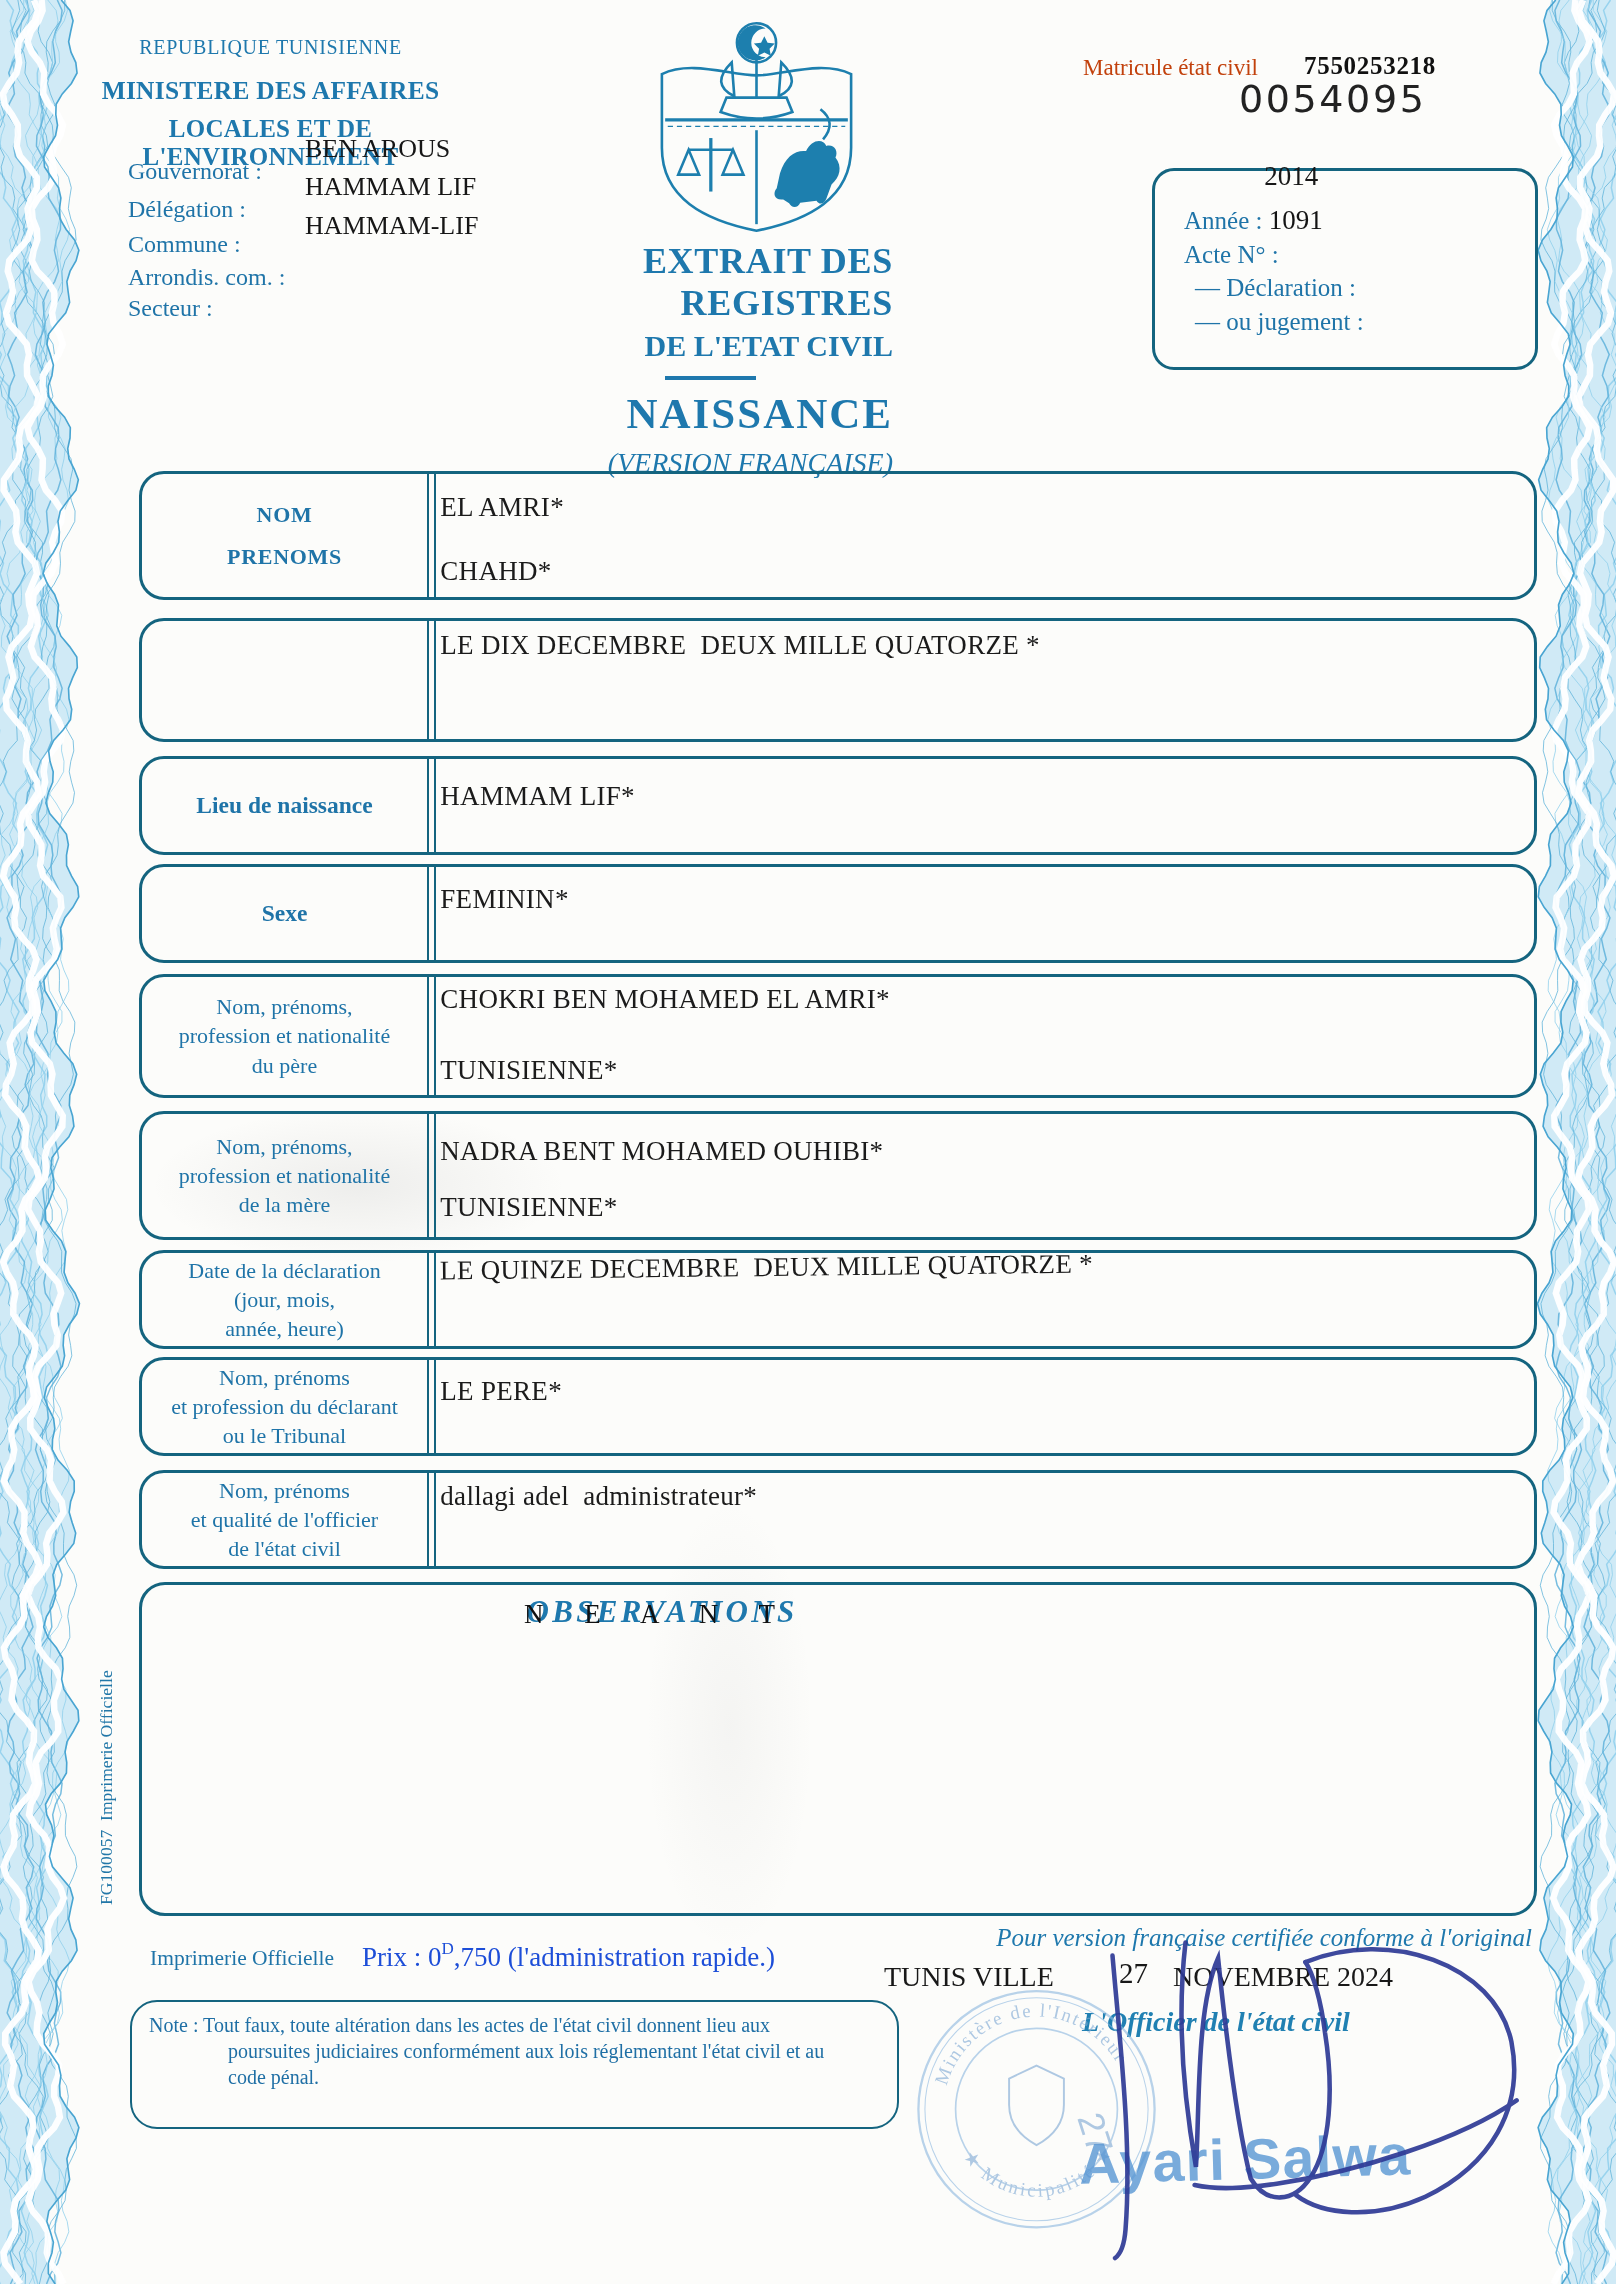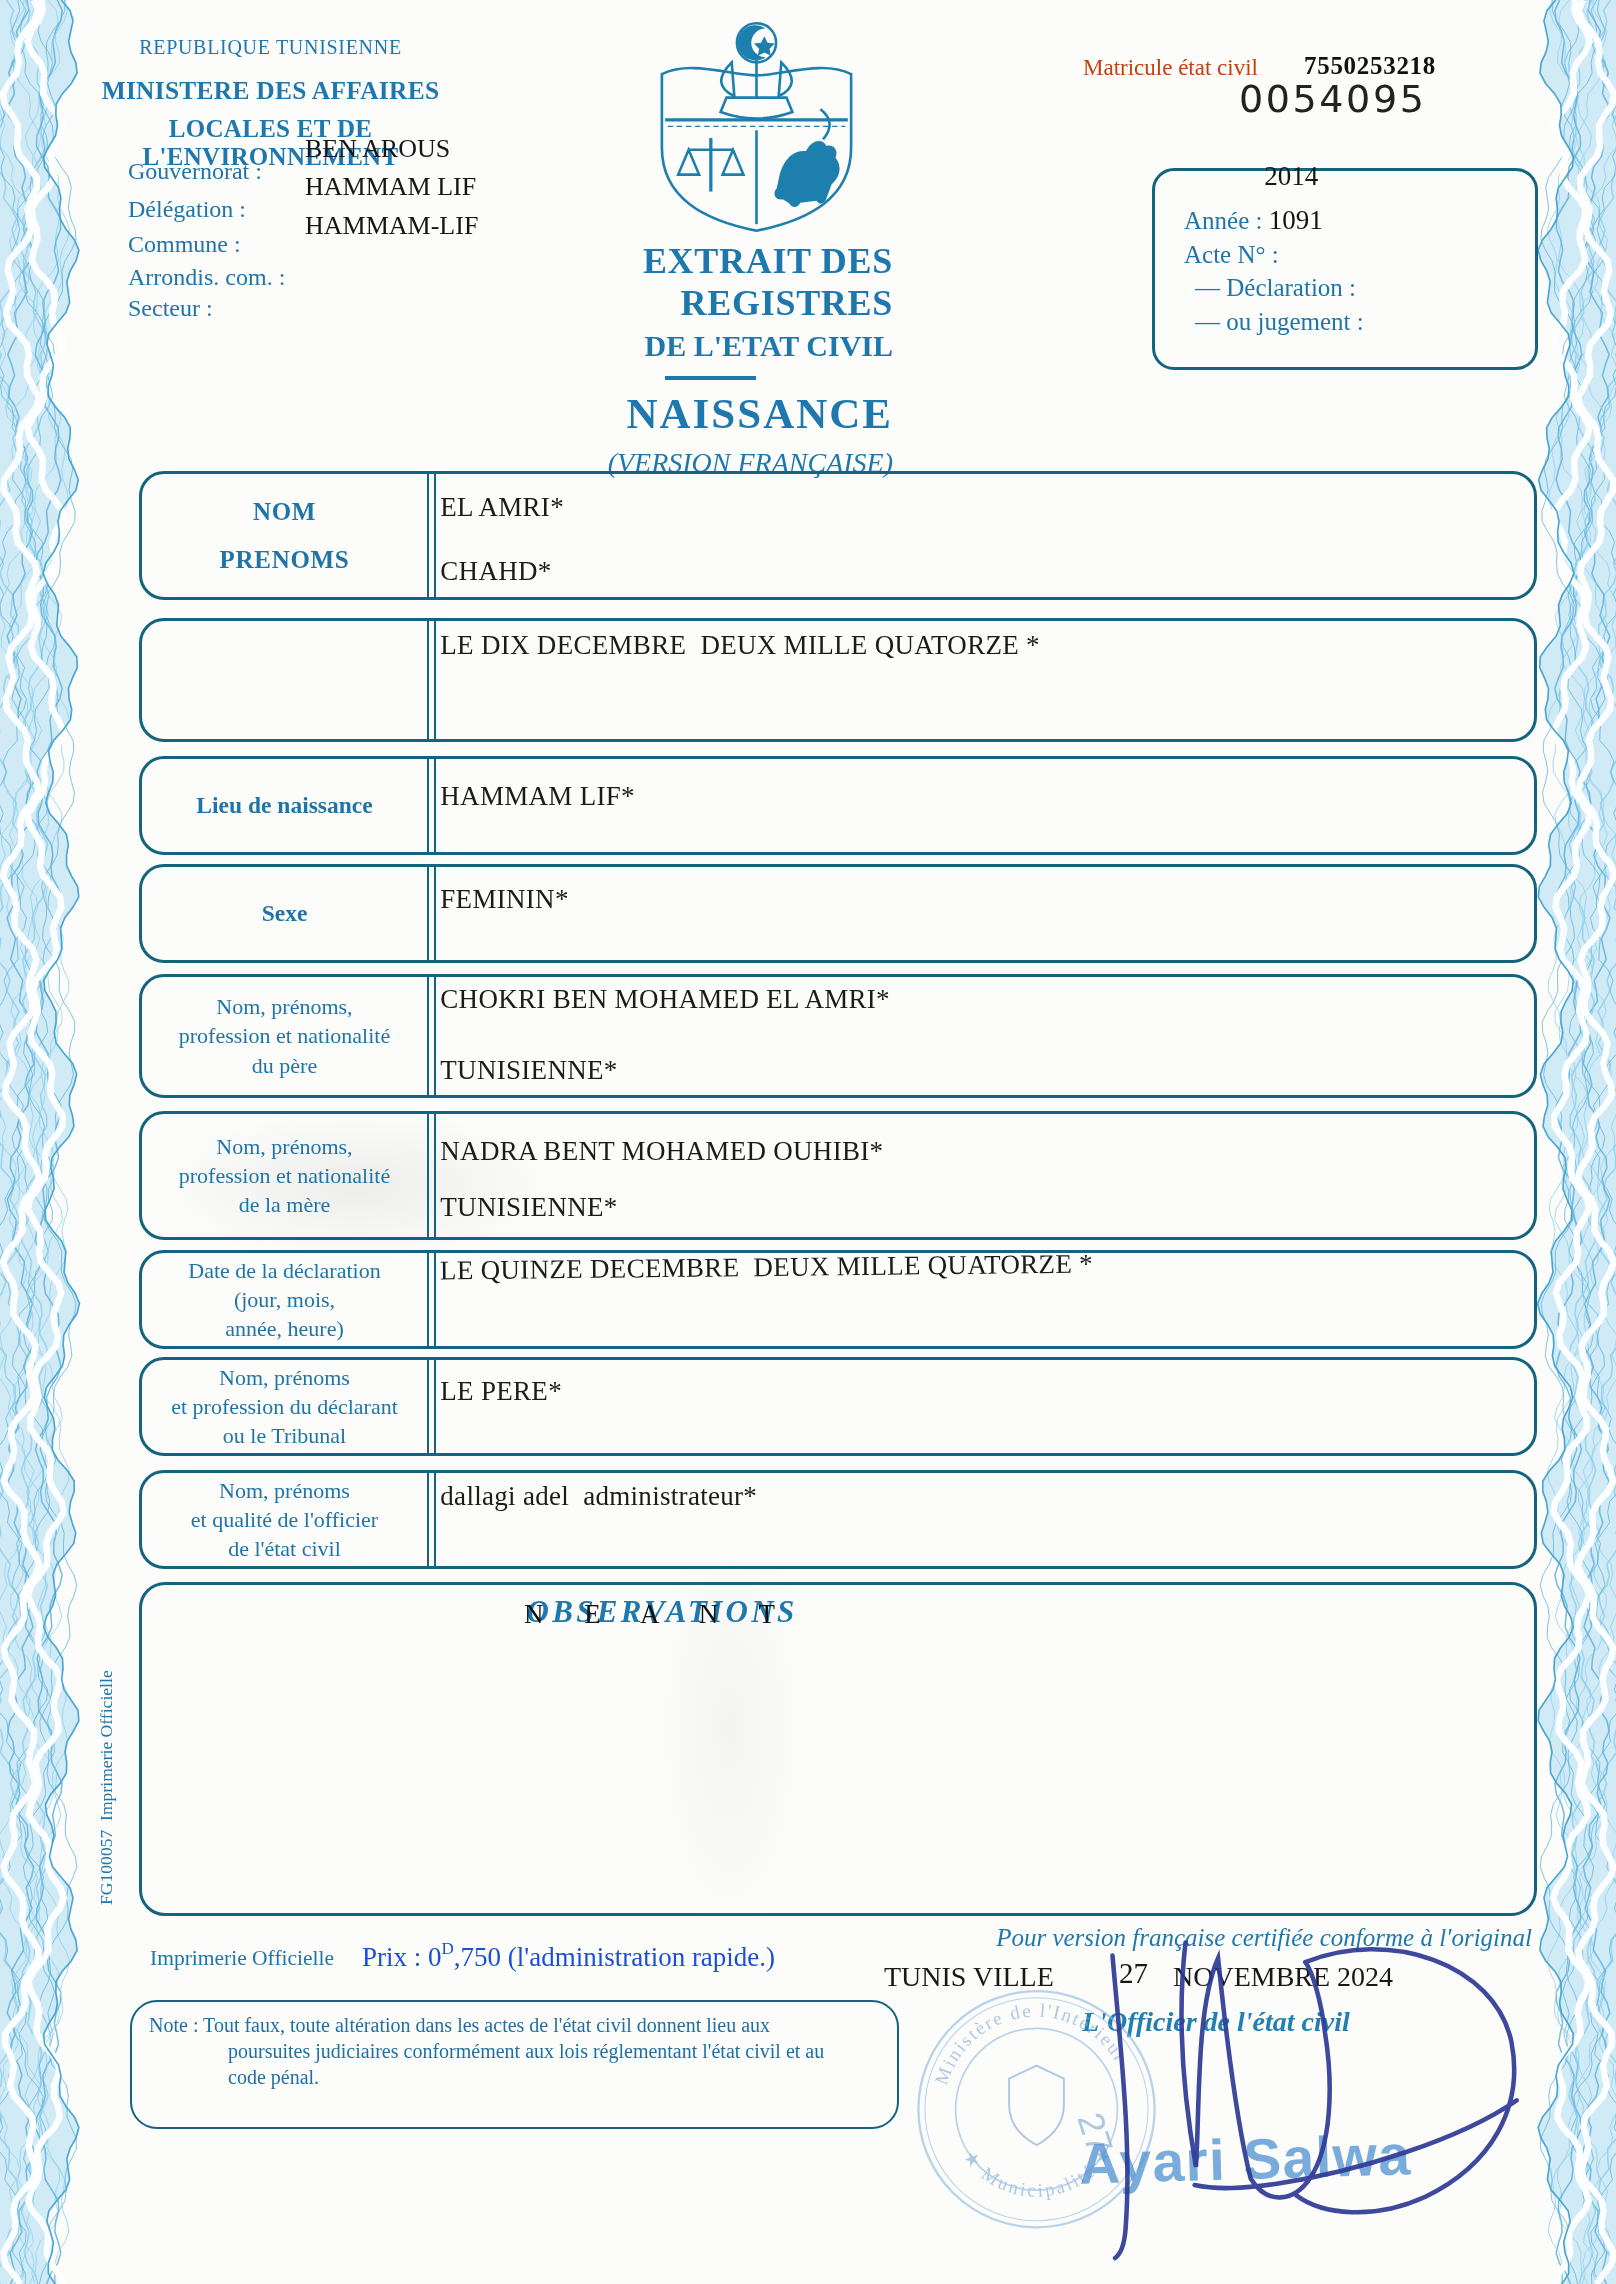--- a/index.html
+++ b/index.html
@@ -37,21 +37,21 @@
   .acte-line{position:absolute;left:29px;font-size:25px;color:#1f74a8;white-space:pre;}
   .acte-annee{top:34px;} .acte-num{top:70px;}
   .acte-decl{top:103px;left:40px;} .acte-jug{top:137px;left:40px;}
   .acte-annee .blackval{color:#141414;font-size:27px;}
   
   .row{position:absolute;left:139px;width:1398px;border:3.3px solid #14647f;border-radius:25px;box-sizing:border-box;}
   .row-label{position:absolute;left:0;top:0;bottom:0;width:285px;display:flex;flex-direction:column;
         justify-content:center;align-items:center;text-align:center;color:#1f74a8;}
   .lbl{font-size:22px;line-height:1.32;}
   .lbl.strong{font-weight:bold;font-size:23.5px;}
-  .lbl.big{font-weight:bold;font-size:25px;line-height:1.9;letter-spacing:0.7px;}
+  .lbl.big{font-weight:bold;font-size:22px;line-height:1.9;letter-spacing:0.7px;}
   .divider{position:absolute;left:285px;top:-2px;bottom:-2px;width:5.2px;
         border-left:2.6px solid #14647f;border-right:2.6px solid #14647f;}
   .row-values{position:absolute;left:297px;right:7.8px;top:0;bottom:0;}
   .val{position:absolute;left:1.3px;font-size:27px;color:#1b1b1b;white-space:pre;letter-spacing:0.3px;}
   .r1{top:471px;height:129px;} .r1 .v1{top:18px;} .r1 .v2{top:82px;}
   .r2{top:618px;height:124px;} .r2 .v1{top:9px;}
   .r3{top:756px;height:99px;} .r3 .v1{top:22px;}
   .r4{top:864px;height:99px;} .r4 .v1{top:17px;}
   .r5{top:974px;height:124px;} .r5 .v1{top:6.5px;} .r5 .v2{top:78px;}
   .r6{top:1111px;height:129px;} .r6 .v1{top:22px;} .r6 .v2{top:78px;}

